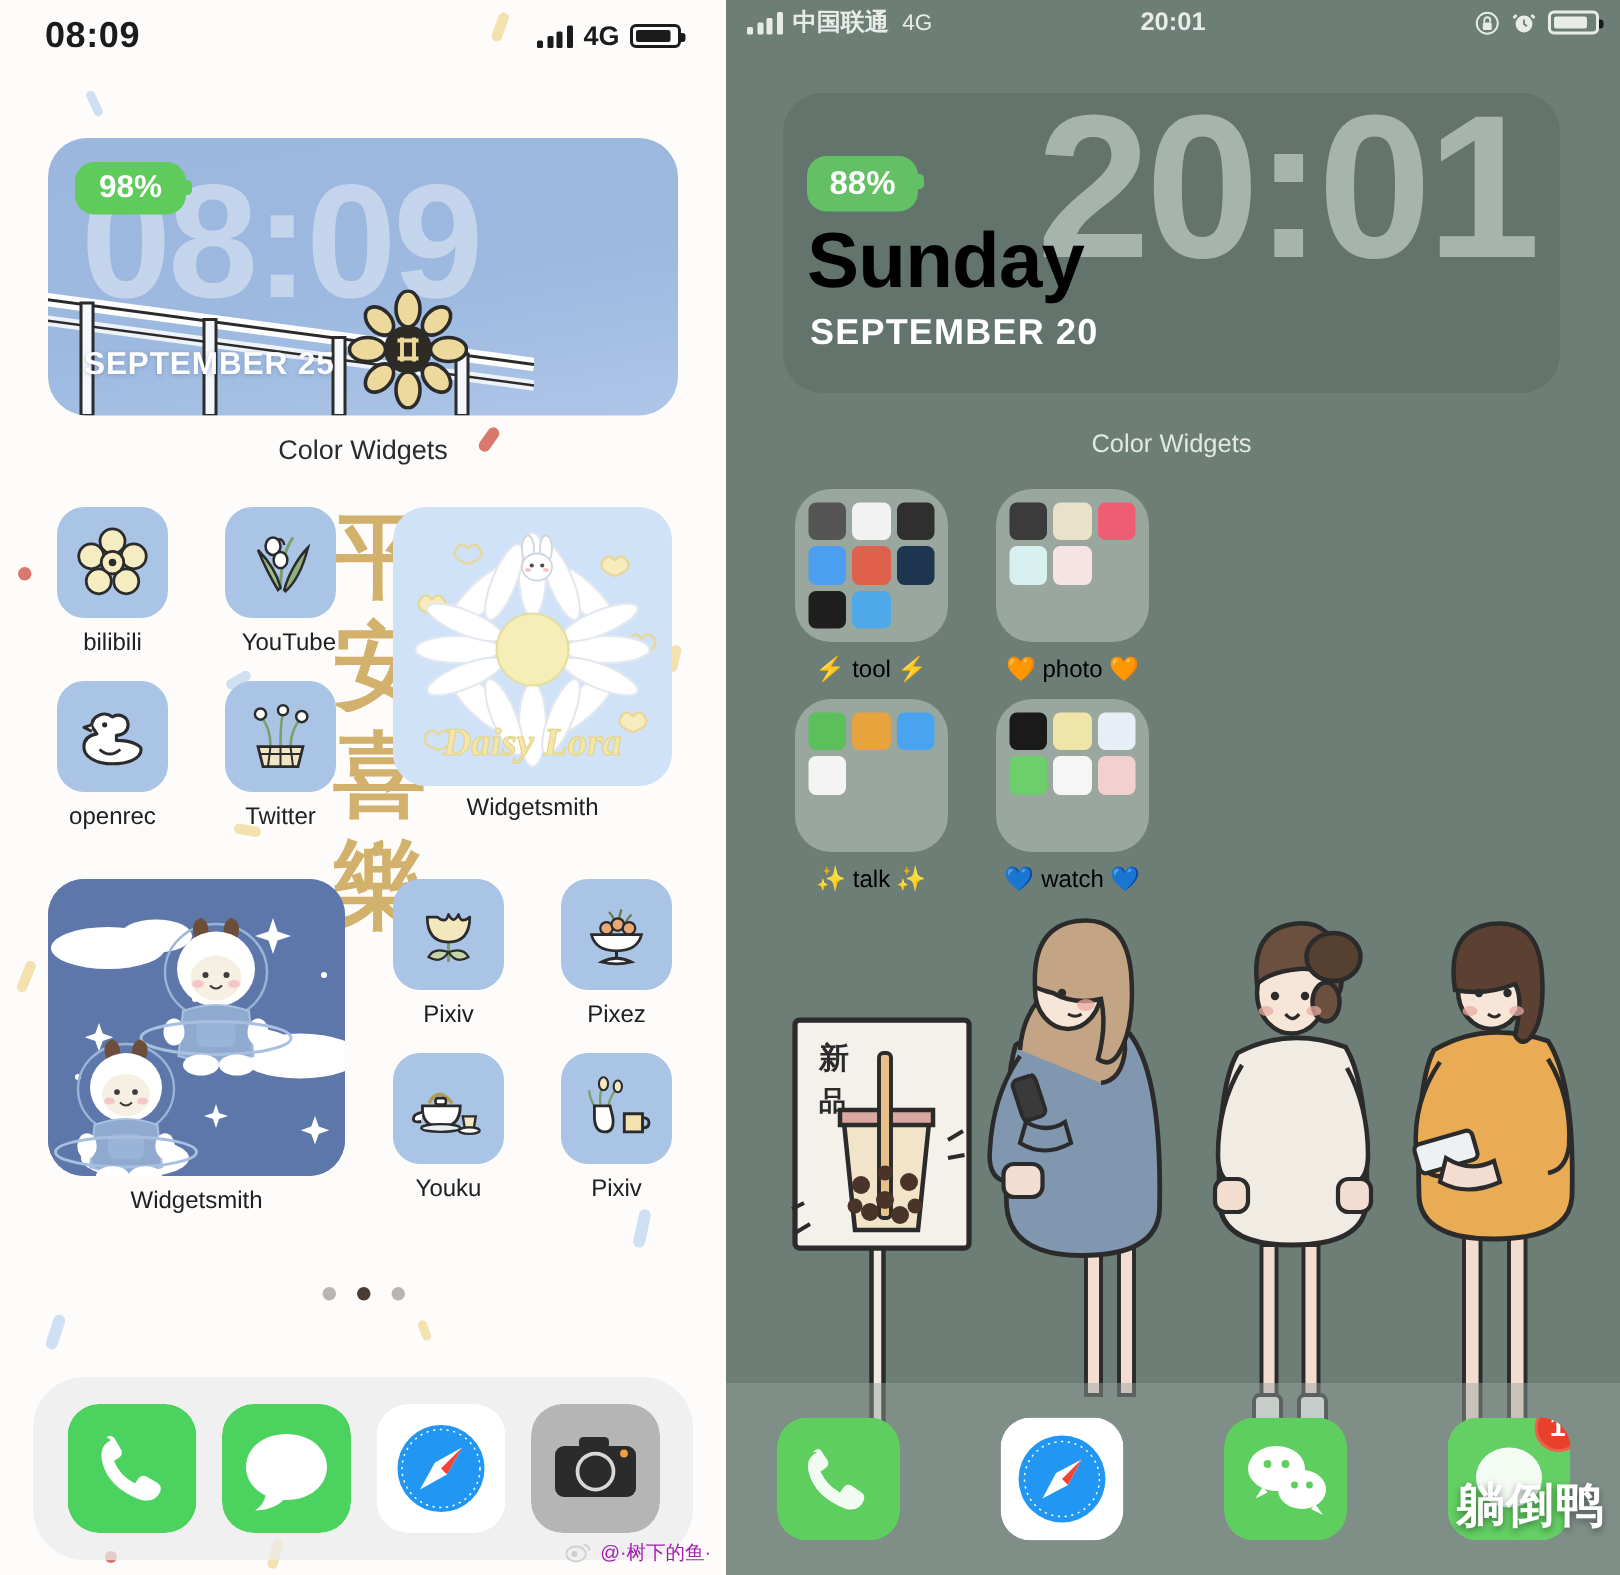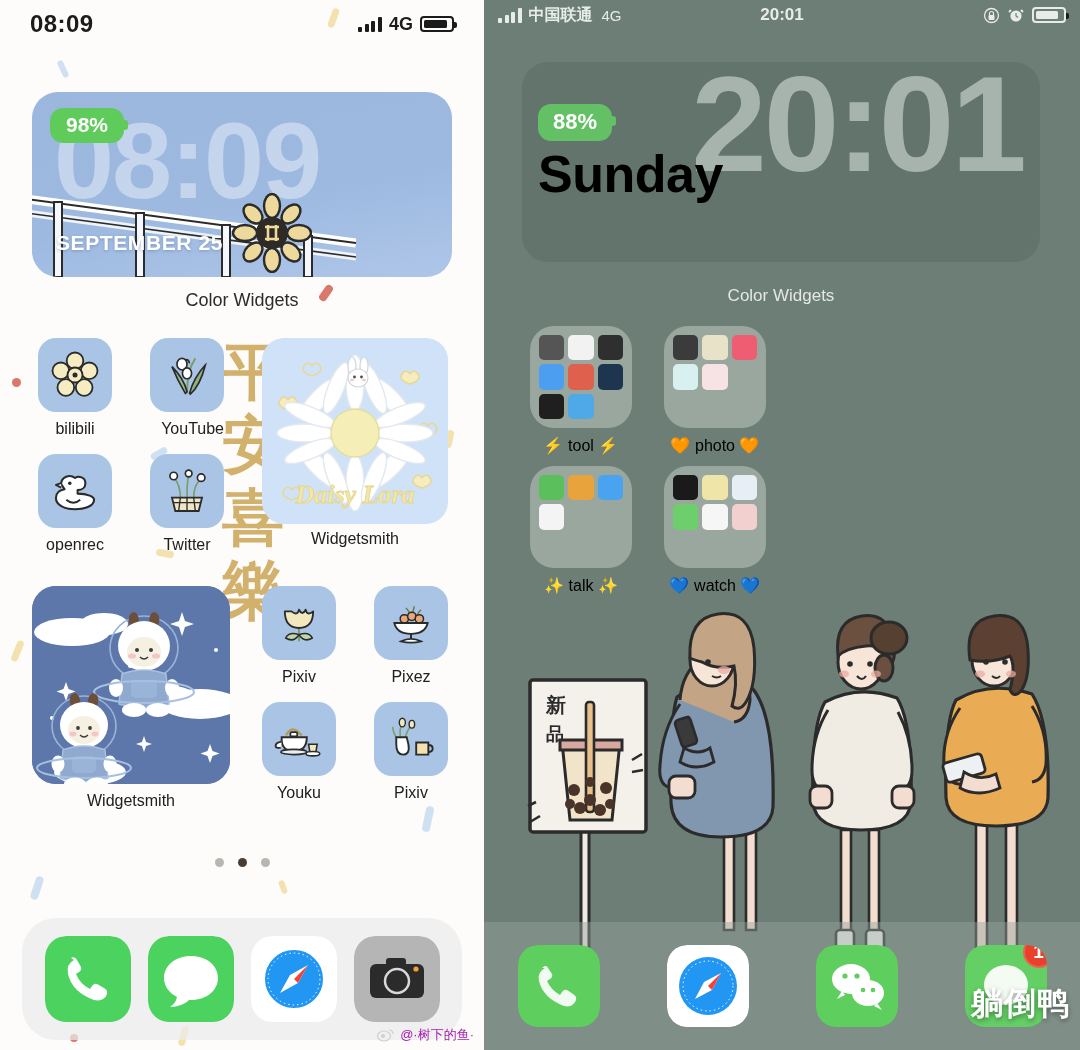--- a/index.html
+++ b/index.html
@@ -696,20 +696,21 @@
         <ellipse cx="527" cy="674" rx="5" ry="3.4" fill="#eba9a0" opacity=".75"></ellipse>
         <path d="M508 676 q5 4 8 0" stroke="#2b2b2b" stroke-width="2" fill="none"></path>
         <rect x="460" y="758" width="40" height="20" rx="4" transform="rotate(-16 480 768)" fill="#eef1f3" stroke="#2b2b2b" stroke-width="2.8"></rect>
         <path d="M480 772 q16 10 32 2 l4 14 q-22 10 -40 0z" fill="#f3ddd0" stroke="#2b2b2b" stroke-width="2.8"></path>
       </g>
     </svg>
 
     <div class="cw-right">
       <div class="cwr-bigtime">20:01</div>
       <div class="cwr-day">Sunday</div>
+      <div class="cwr-date">SEPTEMBER 20</div>
       <div class="cwr-batt">88%</div>
     </div>
     <div class="cwr-label">Color Widgets</div>
 
     <div class="folders">
 
       <div class="folder" style="left:46px;top:0;">
         <div class="folder-box">
           <div class="mini" style="background:#555"></div>
           <div class="mini" style="background:#f2f2f2"></div>

